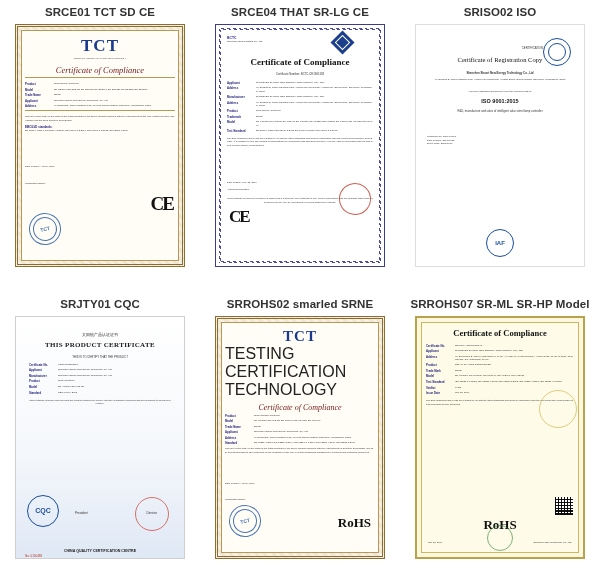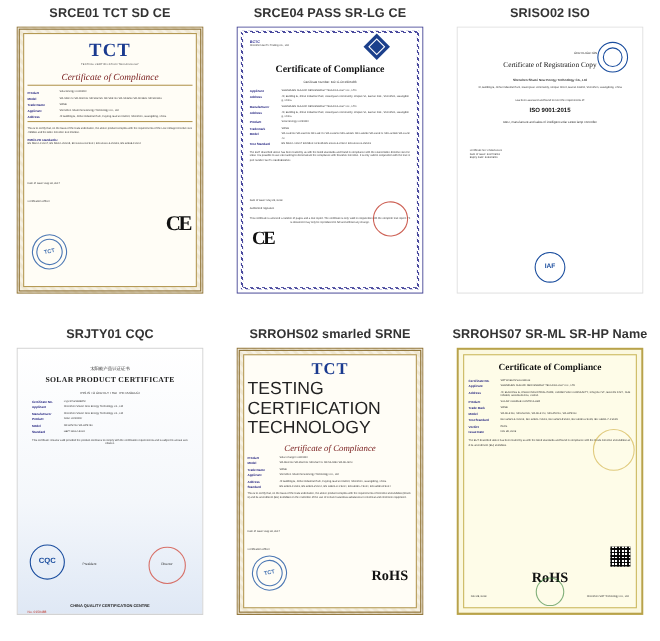--- a/index.html
+++ b/index.html
@@ -394,21 +394,21 @@
         <div class="tiny" style="margin-top:14px">Certification Officer</div>
       </div>
       <div class="ce-mark">CE</div>
       <div class="seal-blue" style="left:14px; bottom:22px">
         <div class="inner">TCT</div>
       </div>
     </div>
   </div>
 
   <div class="cell">
-    <div class="cell-title">SRCE04 PASS SR-LG CE</div>
+    <div class="cell-title">SRCE04 THAT SR-LG CE</div>
     <div class="cert c2">
       <div class="border-outer"></div>
       <div class="border-inner"></div>
       <div class="content">
         <div class="top-logo">BCTC</div>
         <div class="tiny" style="width:58px">Shenzhen BCTC Testing Co., Ltd.</div>
         <div class="diamond"></div>
 
         <div class="coc">Certificate of Compliance</div>
         <div class="tiny2" style="text-align:center;margin-bottom:5px">
@@ -492,21 +492,21 @@
       <div class="iaf-seal">IAF</div>
     </div>
   </div>
 
   <div class="cell">
     <div class="cell-title">SRJTY01 CQC</div>
     <div class="cert c4">
       <div class="paper"></div>
       <div class="content">
         <div class="cn">太阳能产品认证证书</div>
-        <div class="title">SOLAR PRODUCT CERTIFICATE</div>
+        <div class="title">THIS PRODUCT CERTIFICATE</div>
         <div class="tiny2" style="text-align:center;margin-bottom:4px">THIS IS TO CERTIFY THAT THE PRODUCT</div>
 
         <div class="rowline">
             <div class="k lbl">Certificate No.</div>
             <div class="v tiny">CQC17021182873</div>
           </div>
         <div class="rowline">
             <div class="k lbl">Applicant</div>
             <div class="v tiny">Shenzhen Shuori New Energy Technology Co., Ltd</div>
           </div>
@@ -585,21 +585,21 @@
         <div class="tiny" style="margin-top:12px">Certification Officer</div>
       </div>
       <div class="rohs">RoHS</div>
       <div class="seal-blue" style="left:14px; bottom:22px">
         <div class="inner">TCT</div>
       </div>
     </div>
   </div>
 
   <div class="cell">
-    <div class="cell-title">SRROHS07 SR-ML SR-HP Name</div>
+    <div class="cell-title">SRROHS07 SR-ML SR-HP Model</div>
     <div class="cert c6">
       <div class="border-outer"></div>
       <div class="border-inner"></div>
       <div class="content">
         <div class="title">Certificate of Compliance</div>
 
         <div class="rowline">
             <div class="k lbl">Certificate No.</div>
             <div class="v tiny">SRTW19A4NS0001111-E</div>
           </div>

